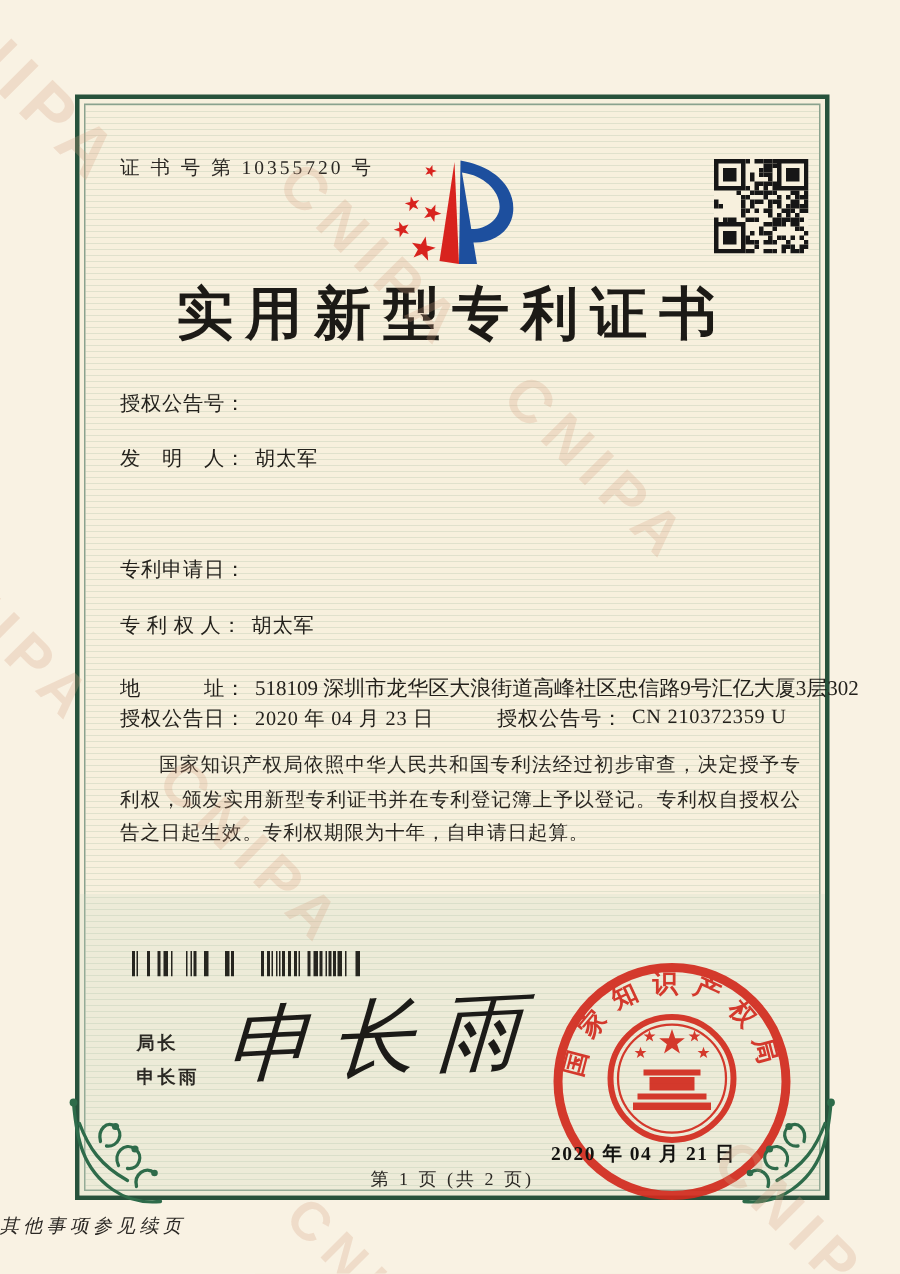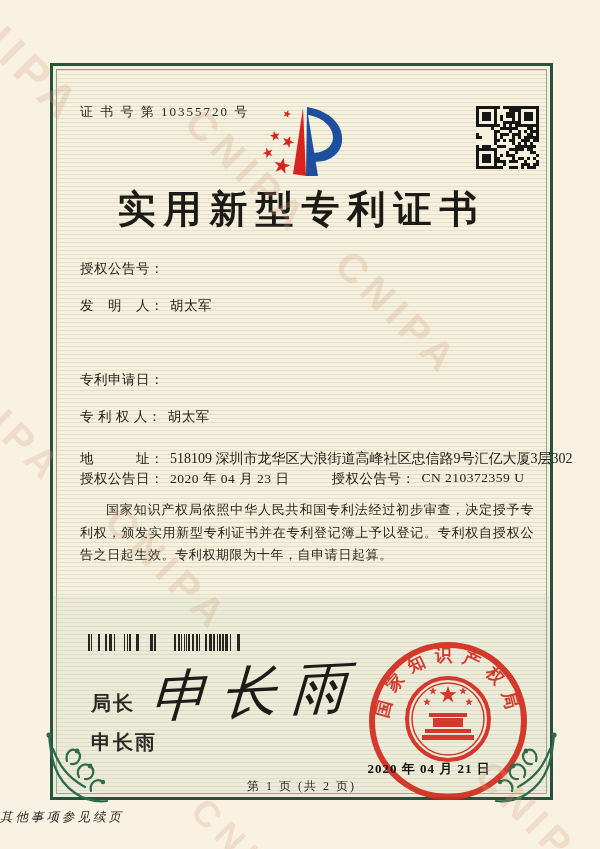--- a/index.html
+++ b/index.html
@@ -54,21 +54,21 @@
     font-size:13px;line-height:1.74;letter-spacing:.6px;color:#2a2722;
     text-align:justify;
   }
   .body-text p{margin:0;text-indent:2em;}
   
   .barcode{position:absolute;left:35px;top:568px;width:155px;height:17px;}
   
   .official{
     position:absolute;left:38px;top:618px;
     font-family:"Liberation Sans","DejaVu Sans",sans-serif;
-    font-size:20px;font-weight:600;color:#2b2924;line-height:1.95;letter-spacing:2px;
+    font-size:12px;font-weight:600;color:#2b2924;line-height:1.95;letter-spacing:2px;
   }
   .signature{
     position:absolute;left:98px;top:588px;width:250px;
     font-size:56px;color:#1c1b18;letter-spacing:14px;
     font-style:italic;transform:rotate(-3deg) skewX(-6deg);
     font-family:"DejaVu Serif","Liberation Serif",serif;white-space:nowrap;
   }
   
   .seal{position:absolute;left:313px;top:573px;width:164px;height:164px;opacity:.92;}
   .seal-date{

